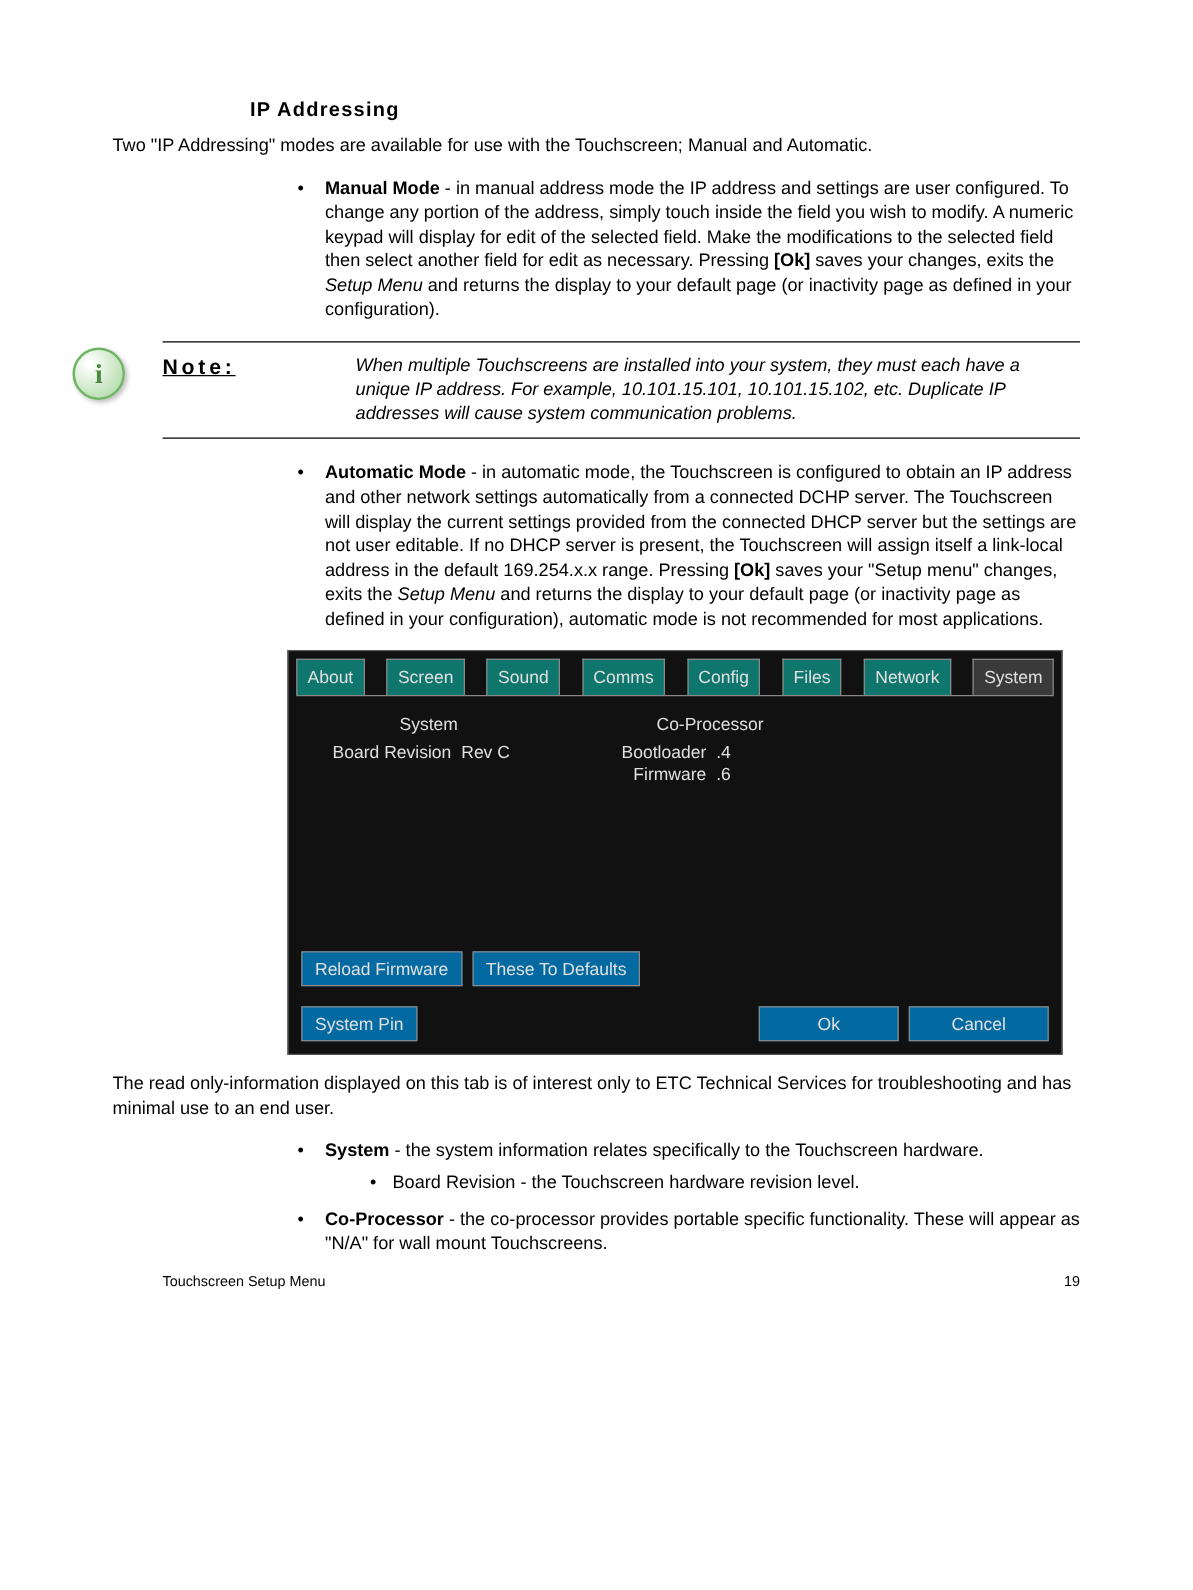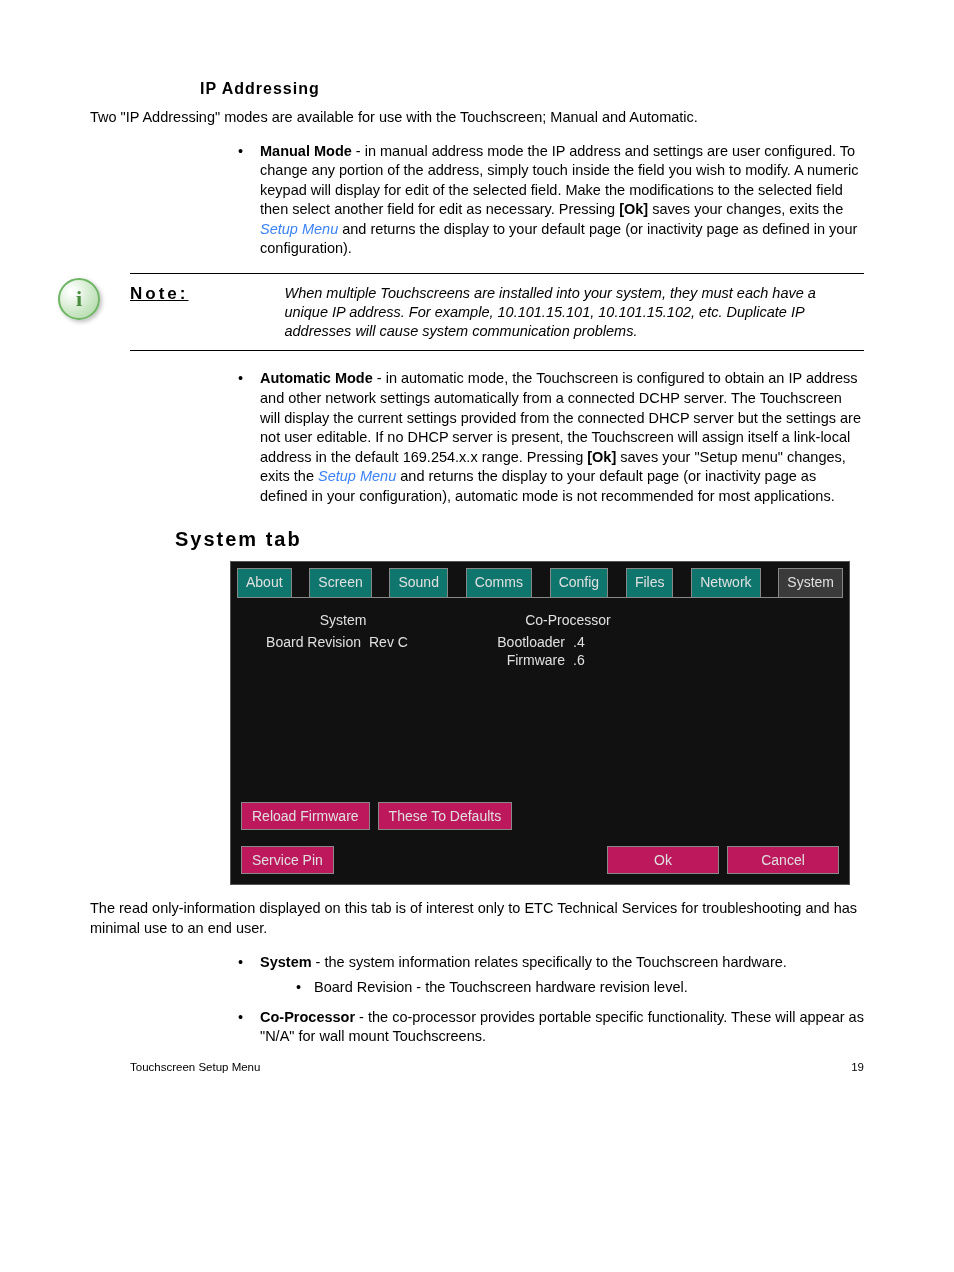--- a/index.html
+++ b/index.html
@@ -60,21 +60,21 @@
     margin-bottom: 6px;
   }
   .sub-bullet-list > li::before {
     content: "•";
     position: absolute;
     left: 6px;
     top: 0;
   }
   .bold { font-weight: bold; }
   .link-italic {
-    color: #3b82f6;
+    color: #000000;
     font-style: italic;
   }
   .note-block {
     border-top: 1px solid #000;
     border-bottom: 1px solid #000;
     margin: 8px 0 18px 40px;
     padding: 10px 0 10px 0;
     position: relative;
   }
   .note-icon-wrap {
@@ -178,21 +178,21 @@
   .ts-label { text-align: right; }
   .ts-value { text-align: left; }
   .ts-btnrow {
     display: flex;
     gap: 8px;
     padding: 6px 10px;
   }
   .ts-btn {
     border: 1px solid #888;
     padding: 5px 10px;
-    background: #be185d;
+    background: #0369a1;
     color: #e0e0e0;
   }
   .ts-bottom {
     display: flex;
     padding: 10px;
     gap: 8px;
   }
   .ts-bottom .spacer { flex: 1; }
   .ts-bottom .ts-btn.wide { min-width: 90px; text-align: center; }
   .footer {
@@ -224,21 +224,20 @@
     <span class="note-label">Note:</span>
     <span class="note-text">When multiple Touchscreens are installed into your system, they must each have a unique IP address. For example, 10.101.15.101, 10.101.15.102, etc. Duplicate IP addresses will cause system communication problems.</span>
   </div>
 
   <ul class="bullet-list">
     <li>
       <span class="bold">Automatic Mode</span><span> - in automatic mode, the Touchscreen is configured to obtain an IP address and other network settings automatically from a connected DCHP server. The Touchscreen will display the current settings provided from the connected DHCP server but the settings are not user editable. If no DHCP server is present, the Touchscreen will assign itself a link-local address in the default 169.254.x.x range. Pressing </span><span class="bold">[Ok]</span><span> saves your "Setup menu" changes, exits the </span><span class="link-italic">Setup Menu</span><span> and returns the display to your default page (or inactivity page as defined in your configuration), automatic mode is not recommended for most applications.</span>
     </li>
   </ul>
 
-  <div class="main-heading">System tab</div>
 
   <div class="touchscreen">
     <div class="ts-tabs">
       <div class="ts-tab">About</div>
       <div class="ts-tab">Screen</div>
       <div class="ts-tab">Sound</div>
       <div class="ts-tab">Comms</div>
       <div class="ts-tab">Config</div>
       <div class="ts-tab">Files</div>
       <div class="ts-tab">Network</div>
@@ -265,21 +264,21 @@
             <div class="ts-value">.6</div>
           </div>
         </div>
       </div>
     </div>
     <div class="ts-btnrow">
       <div class="ts-btn">Reload Firmware</div>
       <div class="ts-btn">These To Defaults</div>
     </div>
     <div class="ts-bottom">
-      <div class="ts-btn">Service Pin</div>
+      <div class="ts-btn">System Pin</div>
       <div class="spacer"></div>
       <div class="ts-btn wide">Ok</div>
       <div class="ts-btn wide">Cancel</div>
     </div>
   </div>
 
   <div class="indent-text body-para">The read only-information displayed on this tab is of interest only to ETC Technical Services for troubleshooting and has minimal use to an end user.</div>
 
   <ul class="bullet-list">
     <li>

